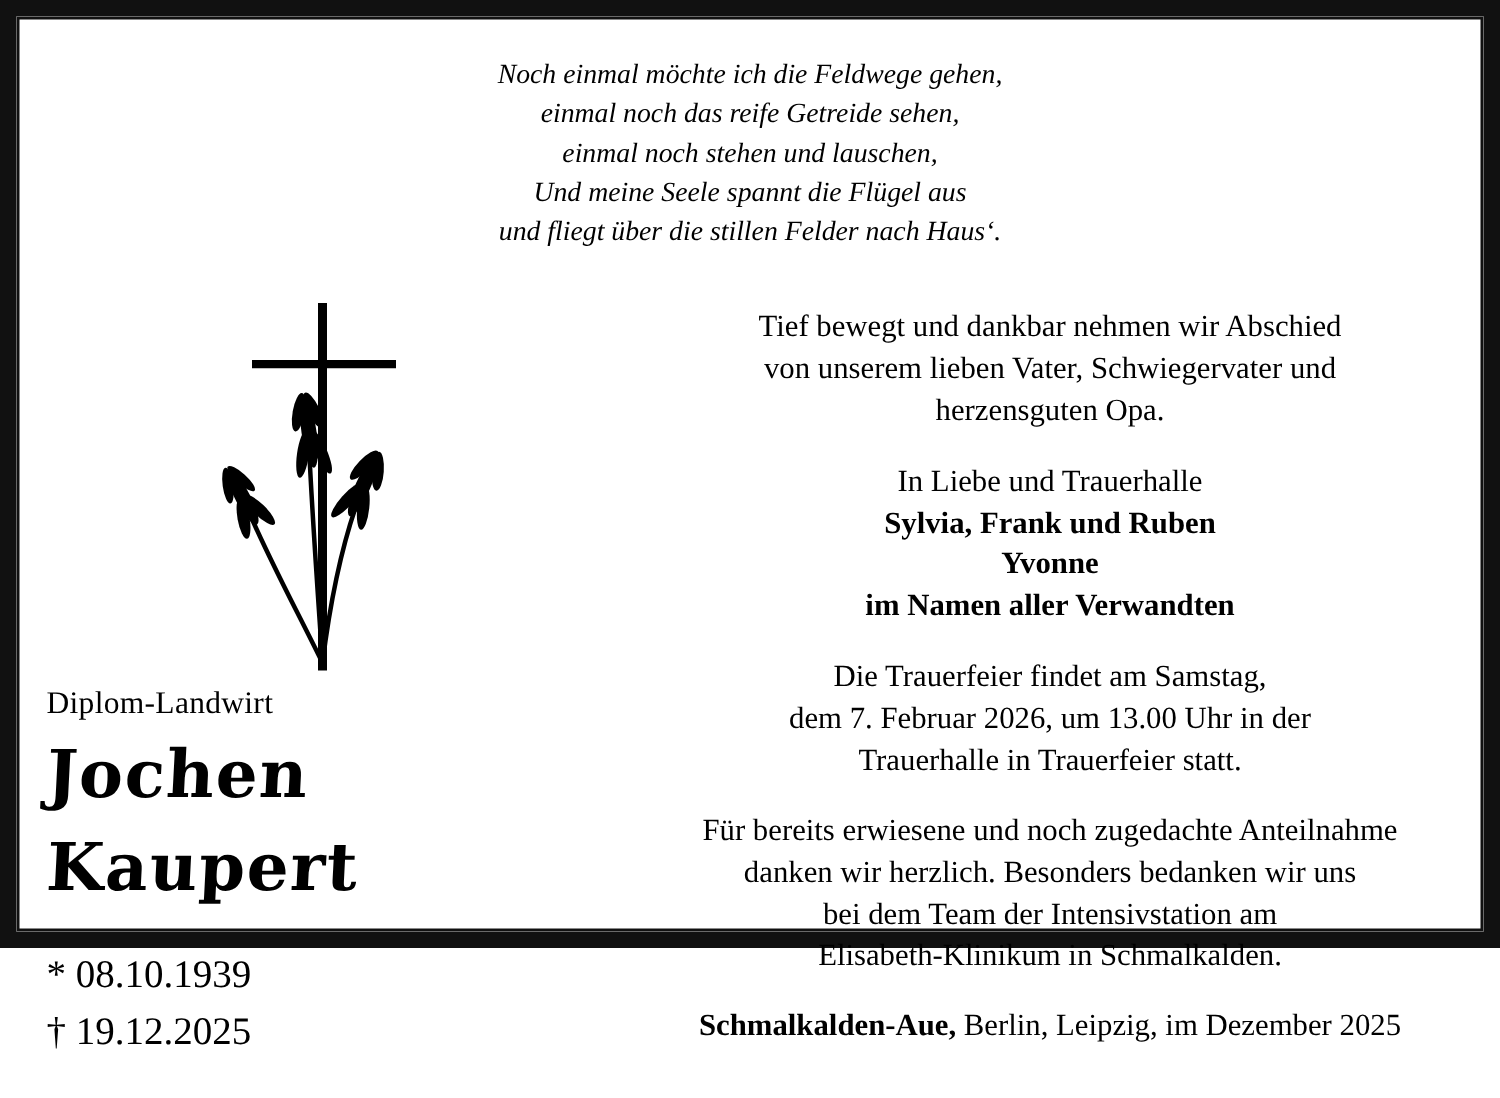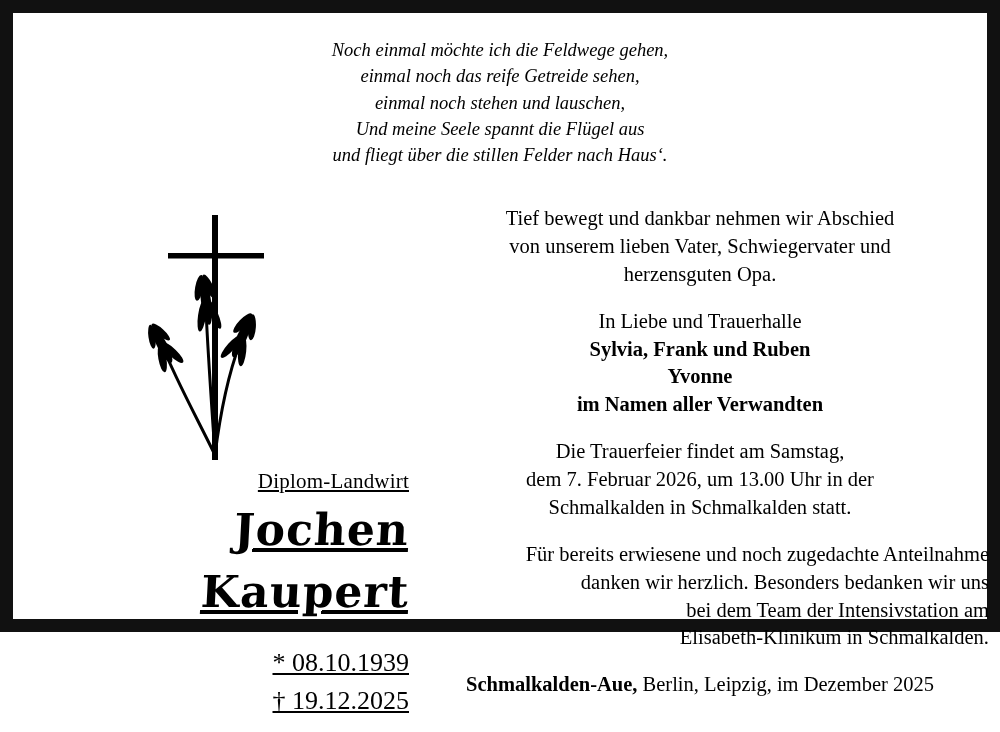--- a/index.html
+++ b/index.html
@@ -43,25 +43,24 @@
     line-height: 1.42;
   }
   .poem .poem-line {
     display: block;
     white-space: pre;
   }
 
   
   .left-col {
     position: absolute;
-    top: 192px;
+    top: 179px;
     left: 18px;
     width: 378px;
-    text-align: right;
-    text-decoration: underline;
+    text-align: left;
   }
   .emblem {
     height: 262px;
     display: flex;
     align-items: flex-start;
     justify-content: center;
   }
   .profession {
     font-size: 21px;
     margin-top: 2px;
@@ -102,21 +101,20 @@
     margin-top: 4px;
   }
   .mourners .ln {
     font-weight: bold;
   }
   .funeral-info {
     margin-top: 6px;
   }
   .closing {
     margin-top: 12px;
-    text-align: right;
   }
   .places {
     margin-top: 16px;
     font-size: 20.5px;
   }
   .places .city {
     font-weight: bold;
   }
 </style>
 </head>
@@ -192,21 +190,21 @@
         <span class="mourners">
           <span class="ln">Sylvia, Frank und Ruben</span>
           <span class="ln">Yvonne</span>
           <span class="ln">im Namen aller Verwandten</span>
         </span>
       </div>
 
       <div class="block funeral-info">
         <span class="ln">Die Trauerfeier findet am Samstag,</span>
         <span class="ln">dem 7. Februar 2026, um 13.00 Uhr in der</span>
-        <span class="ln">Schmalkalden in Schmalkalden statt.</span>
+        <span class="ln">Trauerhalle in Trauerfeier statt.</span>
       </div>
 
       <div class="block closing">
         <span class="ln">Für bereits erwiesene und noch zugedachte Anteilnahme</span>
         <span class="ln">danken wir herzlich. Besonders bedanken wir uns</span>
         <span class="ln">bei dem Team der Intensivstation am</span>
         <span class="ln">Elisabeth-Klinikum in Schmalkalden.</span>
       </div>
 
       <div class="places">

